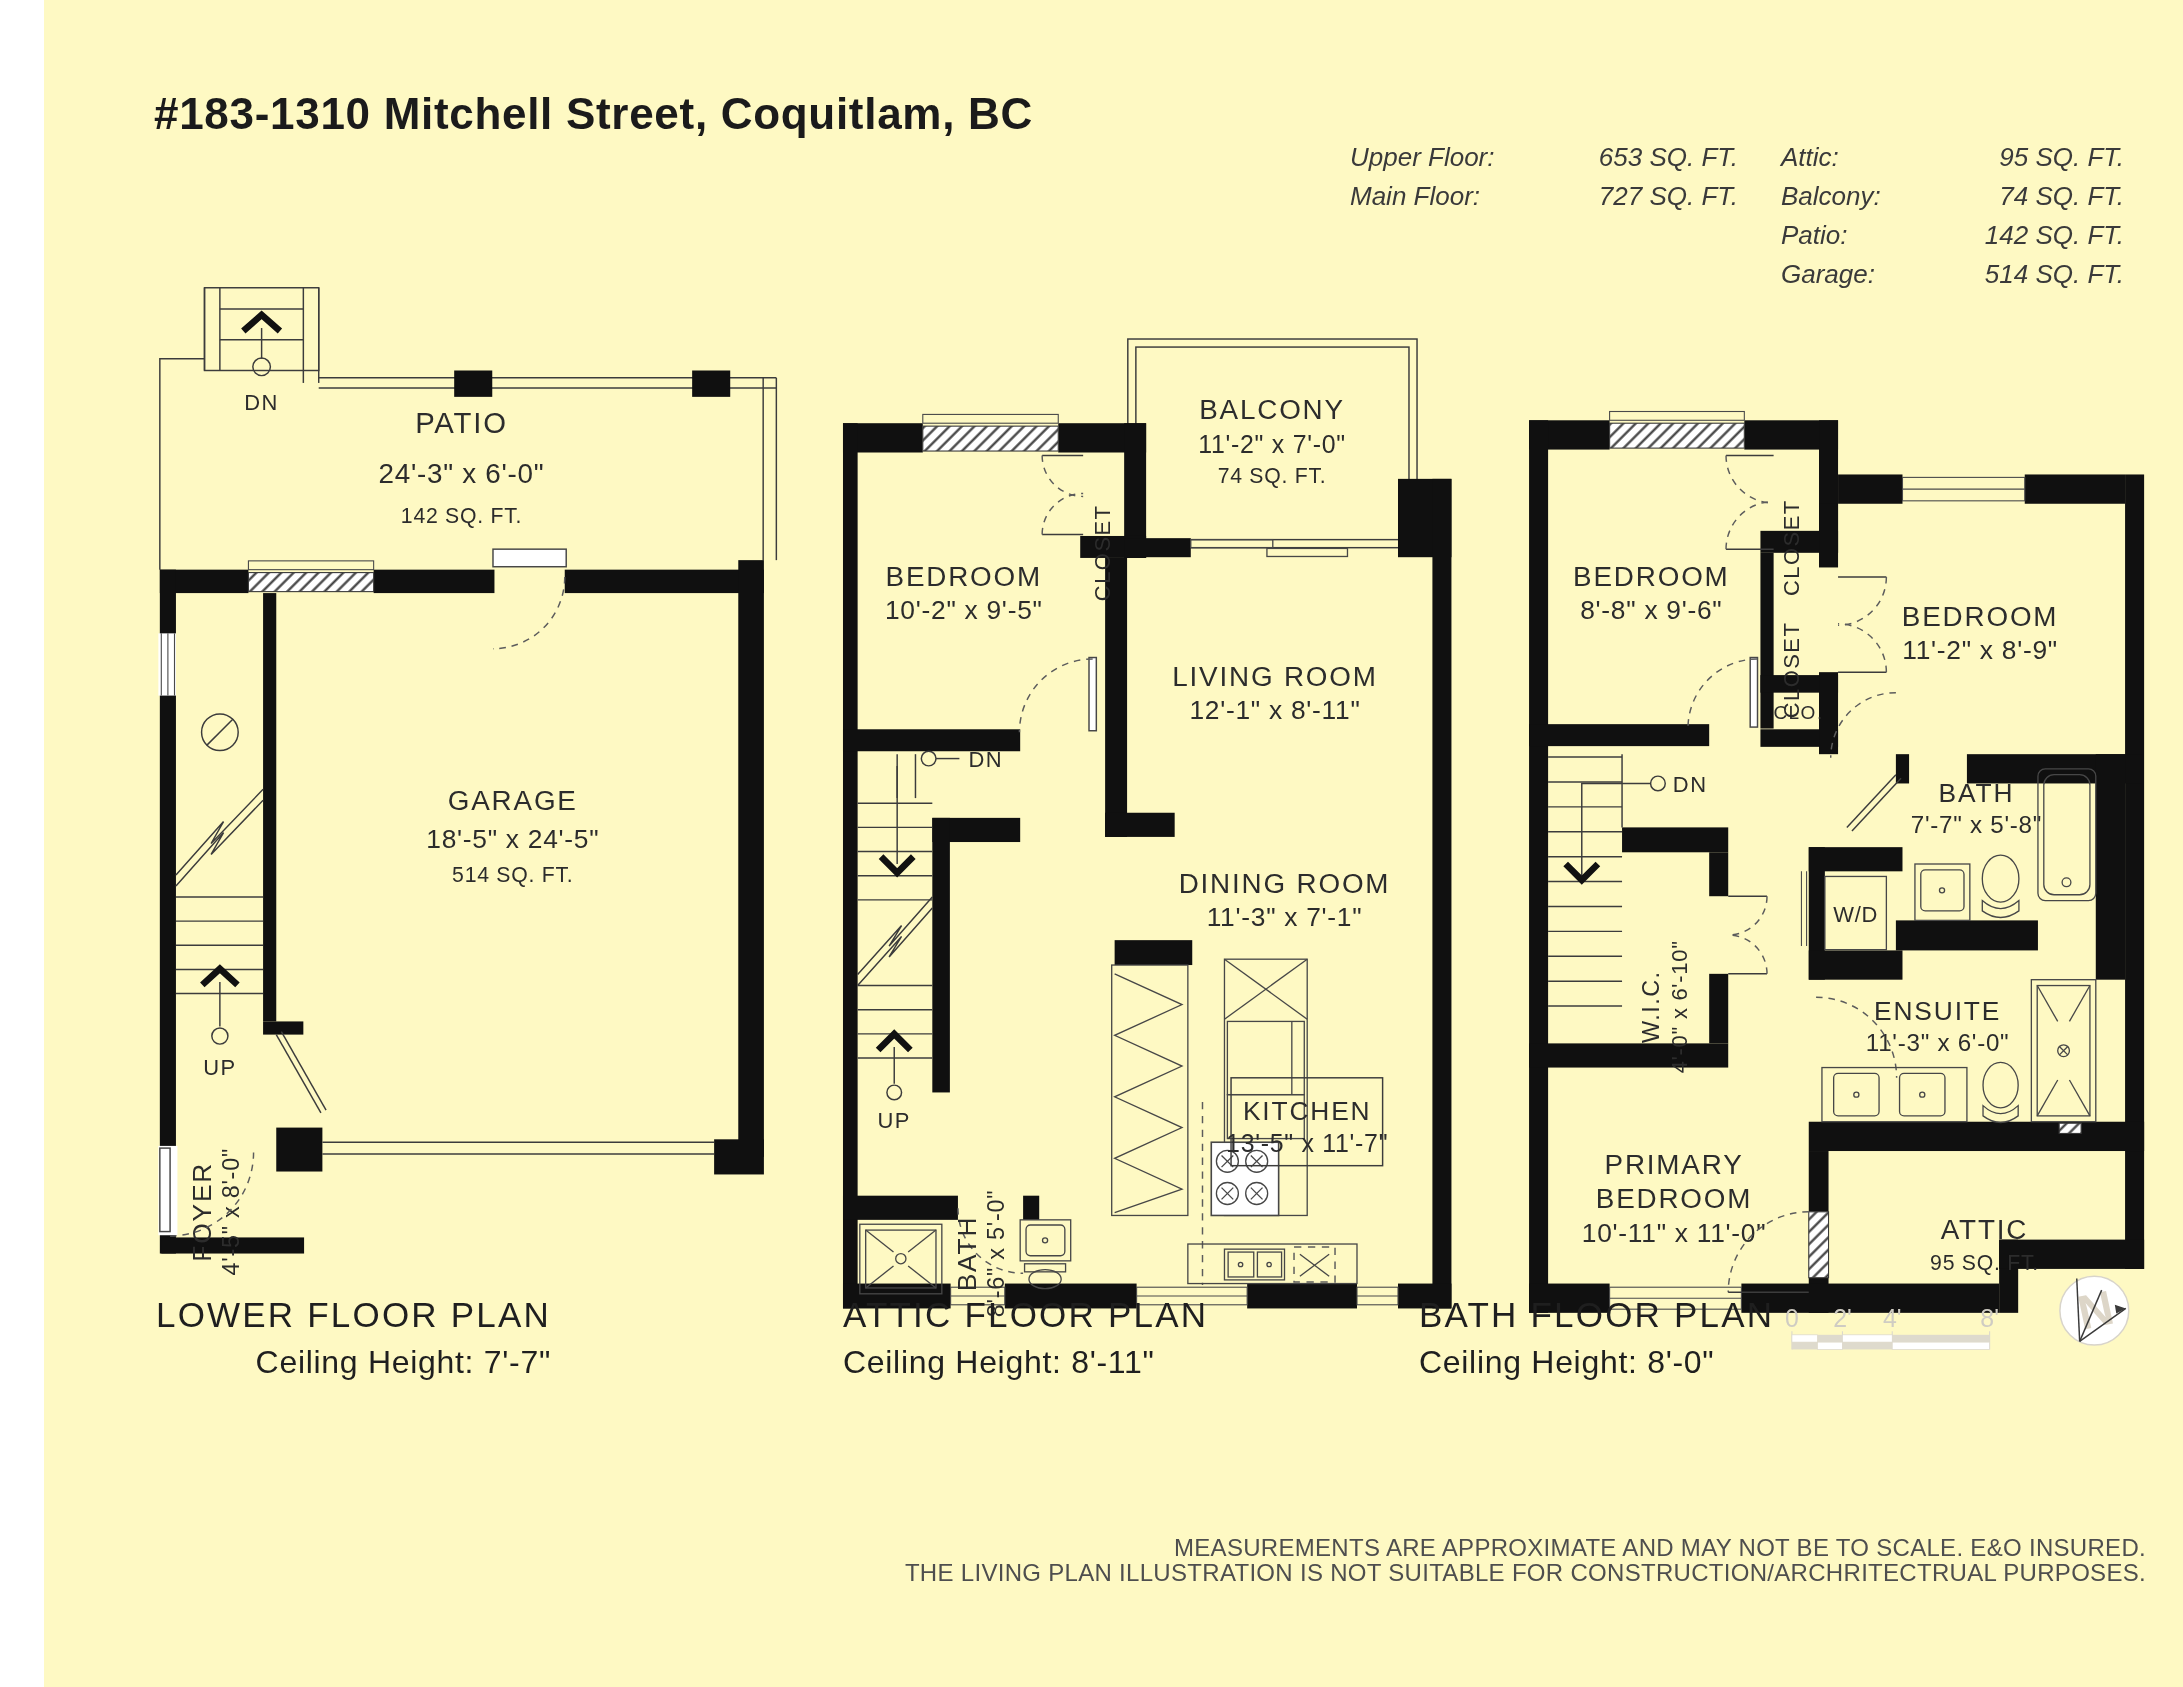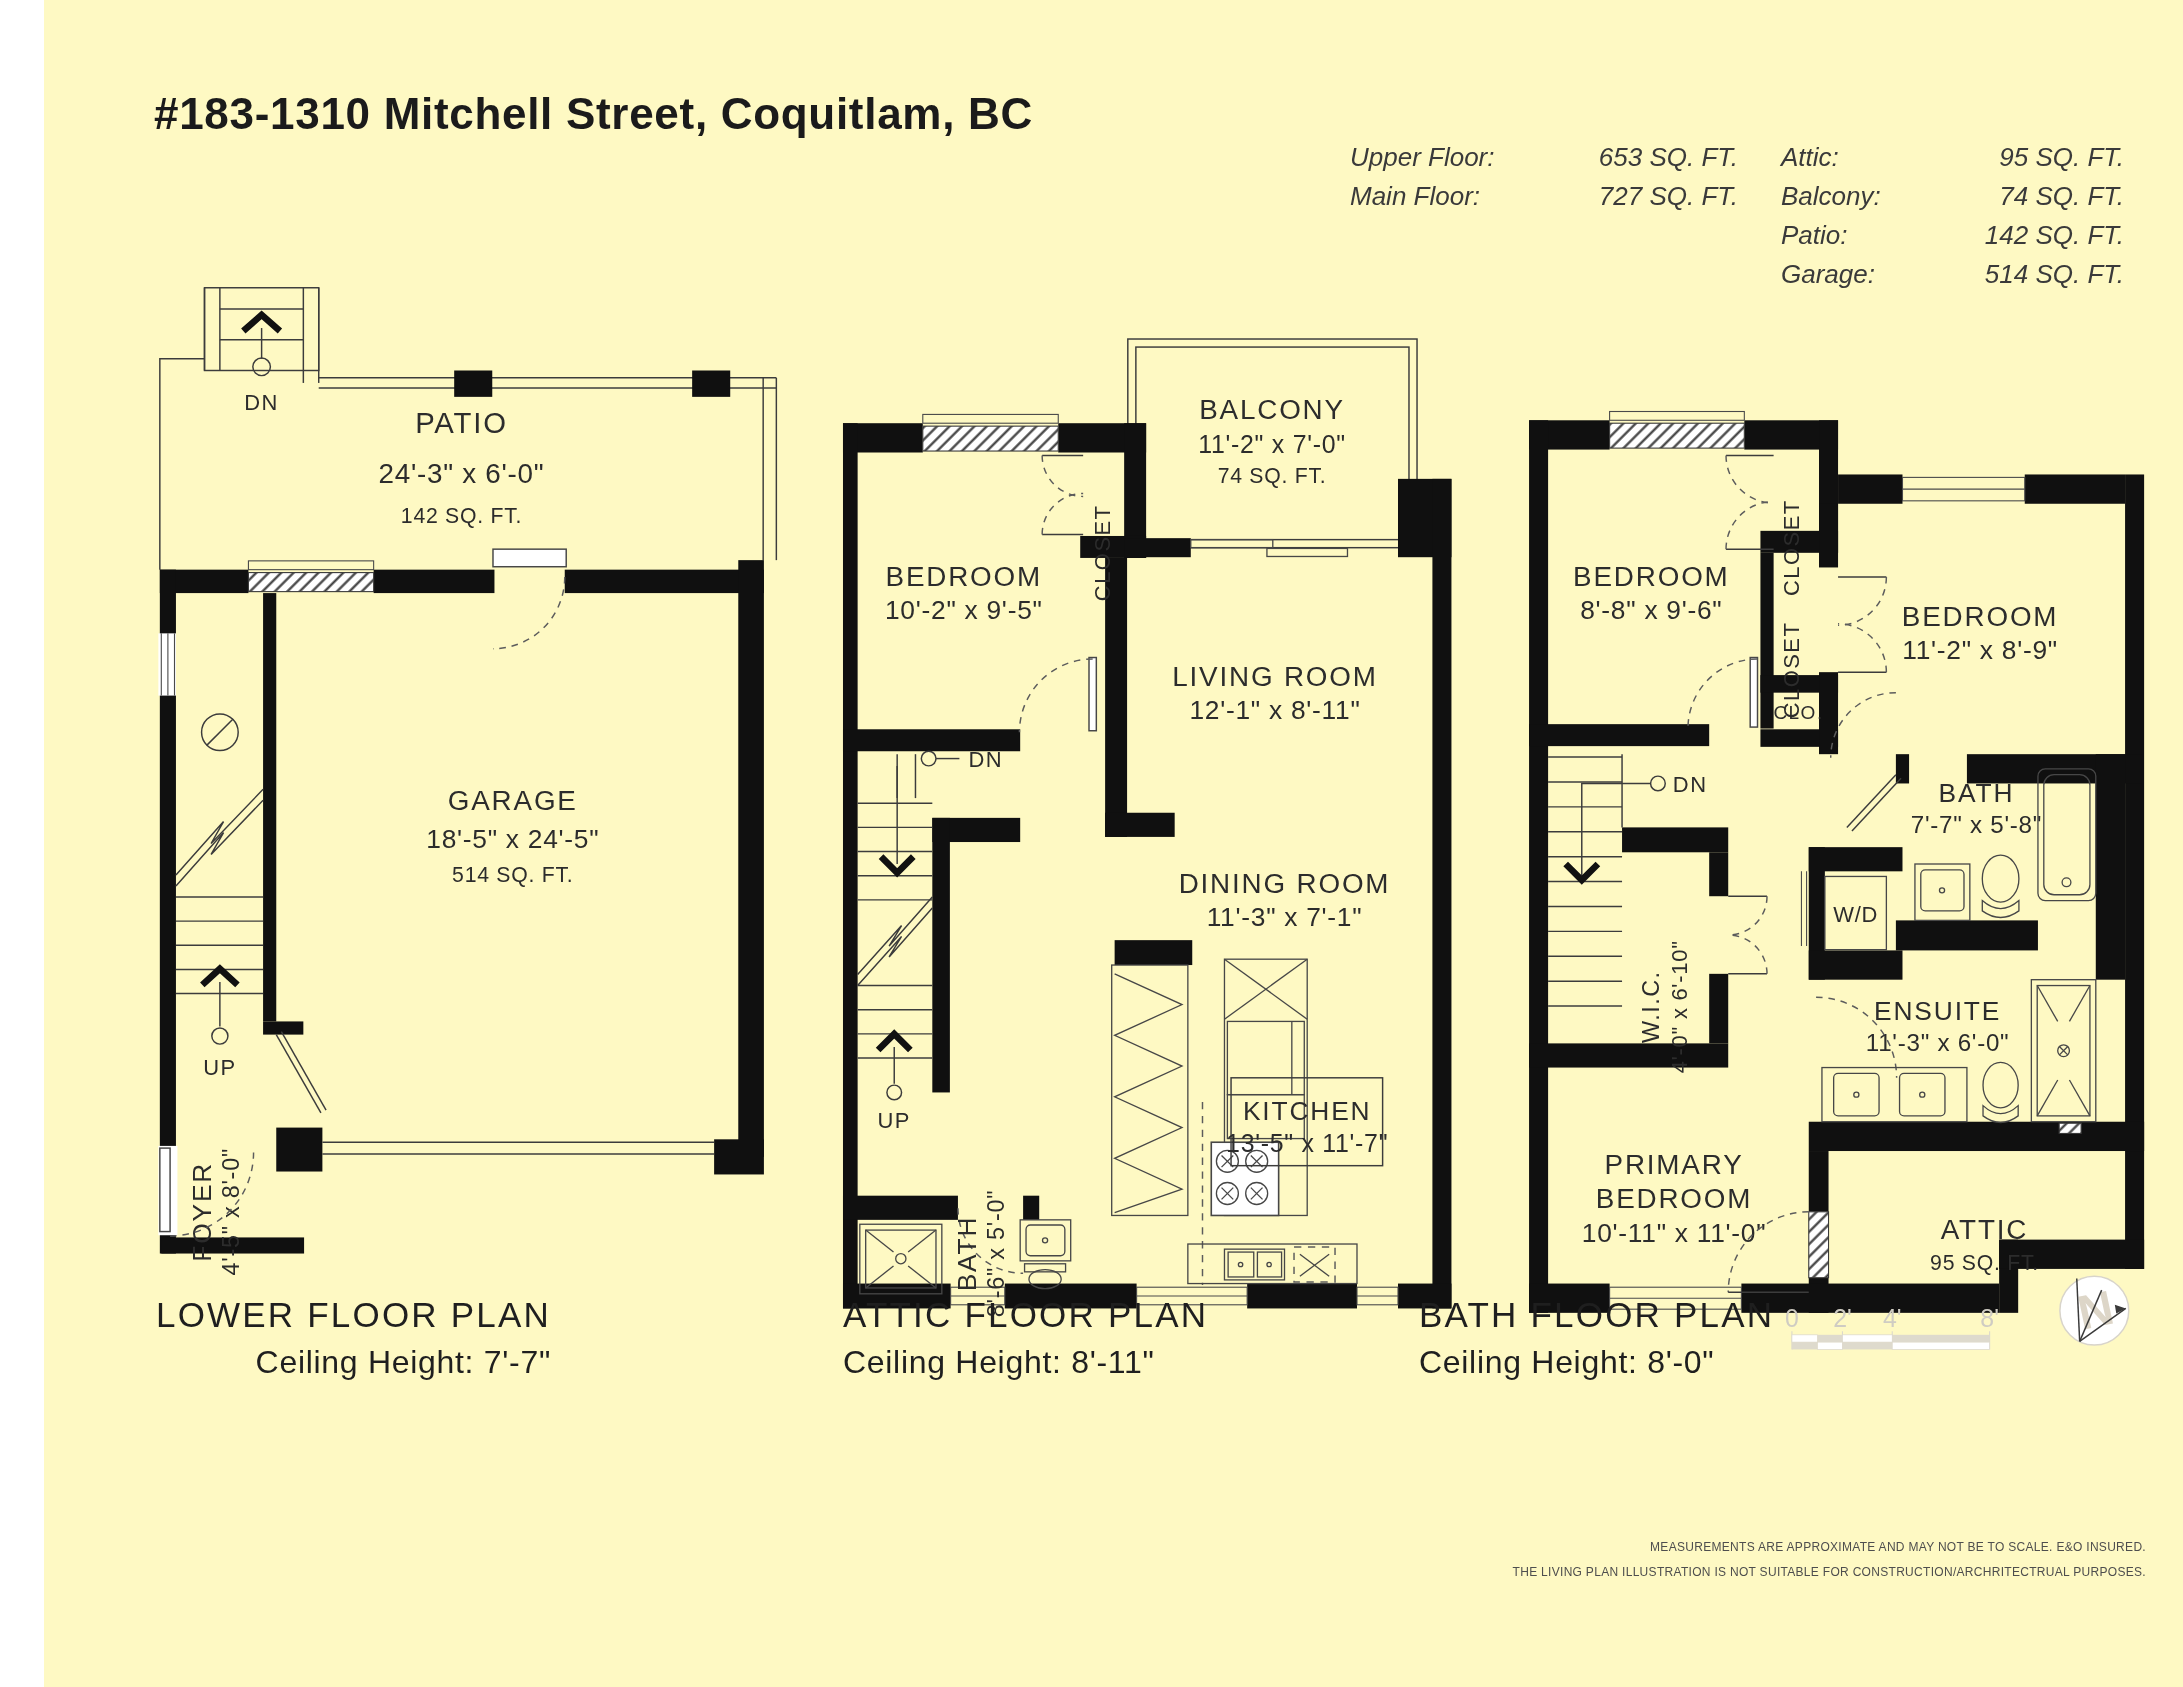--- a/index.html
+++ b/index.html
@@ -16,21 +16,21 @@
   .arow .val{text-align:center;}
   .arow.total{font-weight:bold;color:#161616;}
   
   .caption{position:absolute;color:#1f1f1f;}
   .caption .cap-title{font-size:35px;font-weight:500;letter-spacing:2.2px;}
   .caption .cap-ceiling{font-size:32px;font-weight:400;margin-top:8.8px;letter-spacing:0.7px;}
   #cap-lower{left:112px;top:1295px;text-align:right;}
   #cap-main{left:799px;top:1295px;}
   #cap-upper{left:1375px;top:1295px;}
   
-  #disclaimer{position:absolute;right:81px;top:1535px;text-align:right;font-size:12px;
+  #disclaimer{position:absolute;right:81px;top:1535px;text-align:right;font-size:24px;
               line-height:25px;color:#4e4e4e;letter-spacing:0.3px;}
   
   svg{position:absolute;left:0;top:0;}
   .wall{fill:#101010;stroke:none;}
   .thin{stroke:#3c3c3c;stroke-width:2;fill:none;}
   .thin15{stroke:#4a4a4a;stroke-width:1.5;fill:none;}
   .fix{stroke:#474747;stroke-width:2.2;fill:#ffffff;}
   .fixl{stroke:#474747;stroke-width:1.8;fill:none;}
   .door{stroke:#5c5c5c;stroke-width:2;fill:none;stroke-dasharray:9 8;}
   .leaf{stroke:#474747;stroke-width:2;fill:#ffffff;}

